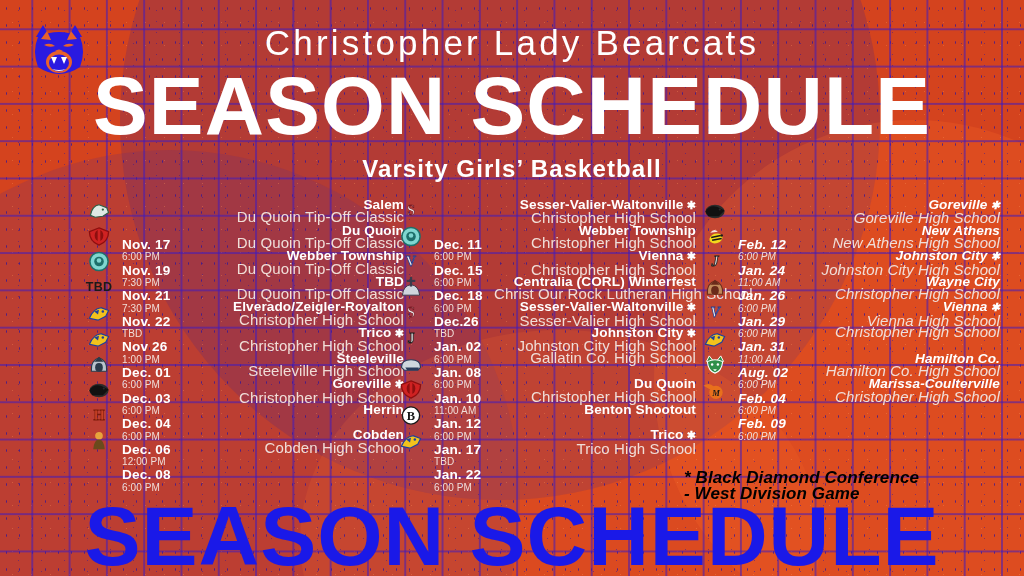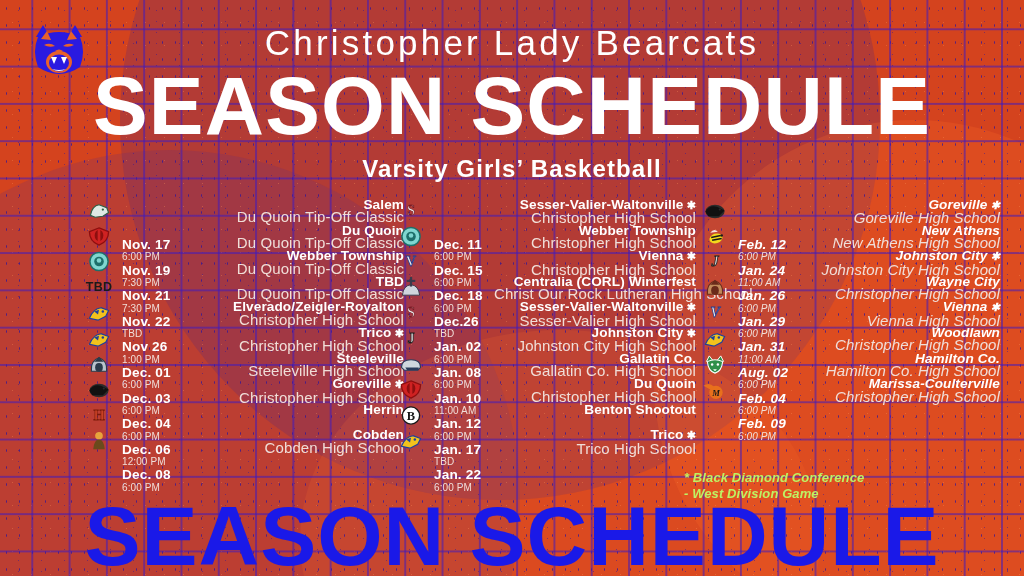--- a/index.html
+++ b/index.html
@@ -168,22 +168,22 @@
     font-size:15px;
     font-weight:400;
     letter-spacing:.1px;
     line-height:12.2px;
     white-space:nowrap;
   }
 
   .footnote{
     position:absolute;
     left:722px; top:458px;
-    color:#bef264;
-    font-size:13px;
+    color:#000000;
+    font-size:17px;
     font-weight:bold;
     line-height:15.5px;
     letter-spacing:.1px;
   }
 
   
   .bottom-band{
     position:absolute;
     left:0; right:0; bottom:0;
     height:76px;
@@ -505,21 +505,20 @@
             <svg viewBox="0 0 28 24" width="28" height="23">
               <path d="M4 15 Q4 7 14 7 Q24 7 24 15 L21 18 L7 18 Z" fill="#cfd6dd" stroke="#2a3a5a" stroke-width="1.2"></path>
                <path d="M8 15 L22 15 L22 18 L10 18 Z" fill="#2a3a5a"></path>
             </svg>
           </div>
           <div class="g-when">
             <div class="g-date">Jan. 10</div>
             <div class="g-time">11:00 AM</div>
           </div>
           <div class="g-what">
-            <div class="g-opp"><span>Gallatin Co.</span></div>
             <div class="g-venue">Gallatin Co. High School</div>
           </div>
         </div>
         <div class="game">
           <div class="g-logo">
             <svg viewBox="0 0 28 24" width="28" height="23">
               <path d="M14 3 L24 7 Q24 17 14 21 Q4 17 4 7 Z" fill="#cf2222" stroke="#8d0f0f" stroke-width="1.4"></path>
                <ellipse cx="14" cy="11" rx="4.5" ry="6" fill="#8d0f0f"></ellipse>
                <rect x="12.6" y="5" width="2.8" height="13" fill="#cf2222"></rect>
             </svg>
@@ -659,21 +658,20 @@
               <path d="M4 18 Q8 8 16 7 L24 10 L21 16 L13 20 Z" fill="#f2c21c" stroke="#1c3f9e" stroke-width="1.2"></path>
                <path d="M9 11 L14 9 L13 14 Z" fill="#1c3f9e"></path>
                <circle cx="18" cy="11" r="1.3" fill="#1c3f9e"></circle>
             </svg>
           </div>
           <div class="g-when">
             <div class="g-date">Aug. 02</div>
             <div class="g-time">6:00 PM</div>
           </div>
           <div class="g-what">
-            <div class="g-opp"><span>Woodlawn</span></div>
             <div class="g-venue">Christopher High School</div>
           </div>
         </div>
         <div class="game">
           <div class="g-logo">
             <svg viewBox="0 0 28 24" width="28" height="23">
               <path d="M5 9 L8 3 L12 8 M23 9 L20 3 L16 8" fill="#2f8f4a" stroke="#ffffff" stroke-width="1"></path>
                <path d="M6 9 Q14 5 22 9 Q21 19 14 21 Q7 19 6 9 Z" fill="#2f8f4a" stroke="#ffffff" stroke-width="1.1"></path>
                <circle cx="11" cy="12" r="1.3" fill="#ffffff"></circle>
               <circle cx="17" cy="12" r="1.3" fill="#ffffff"></circle>

